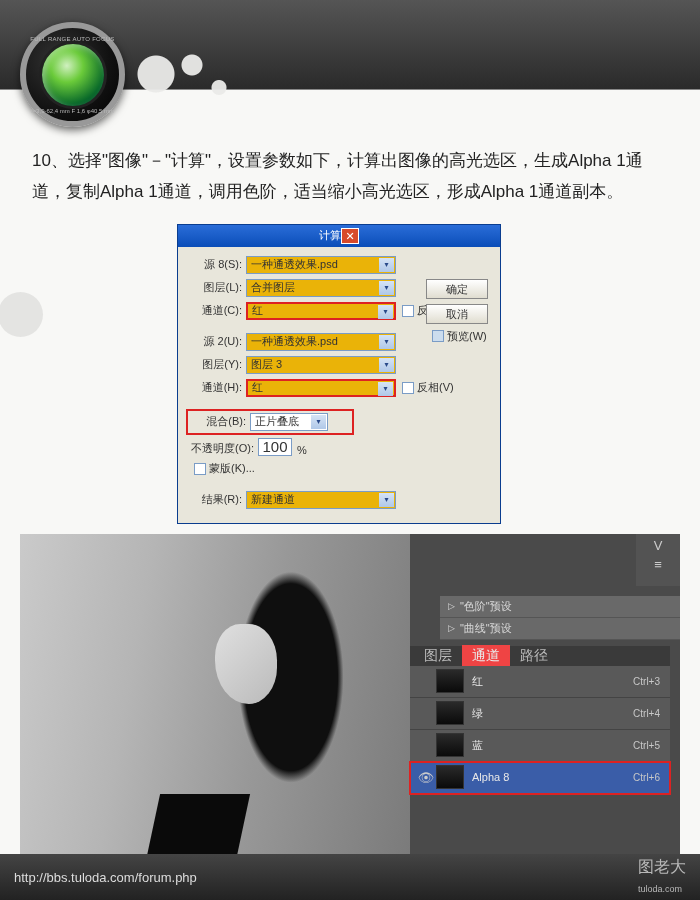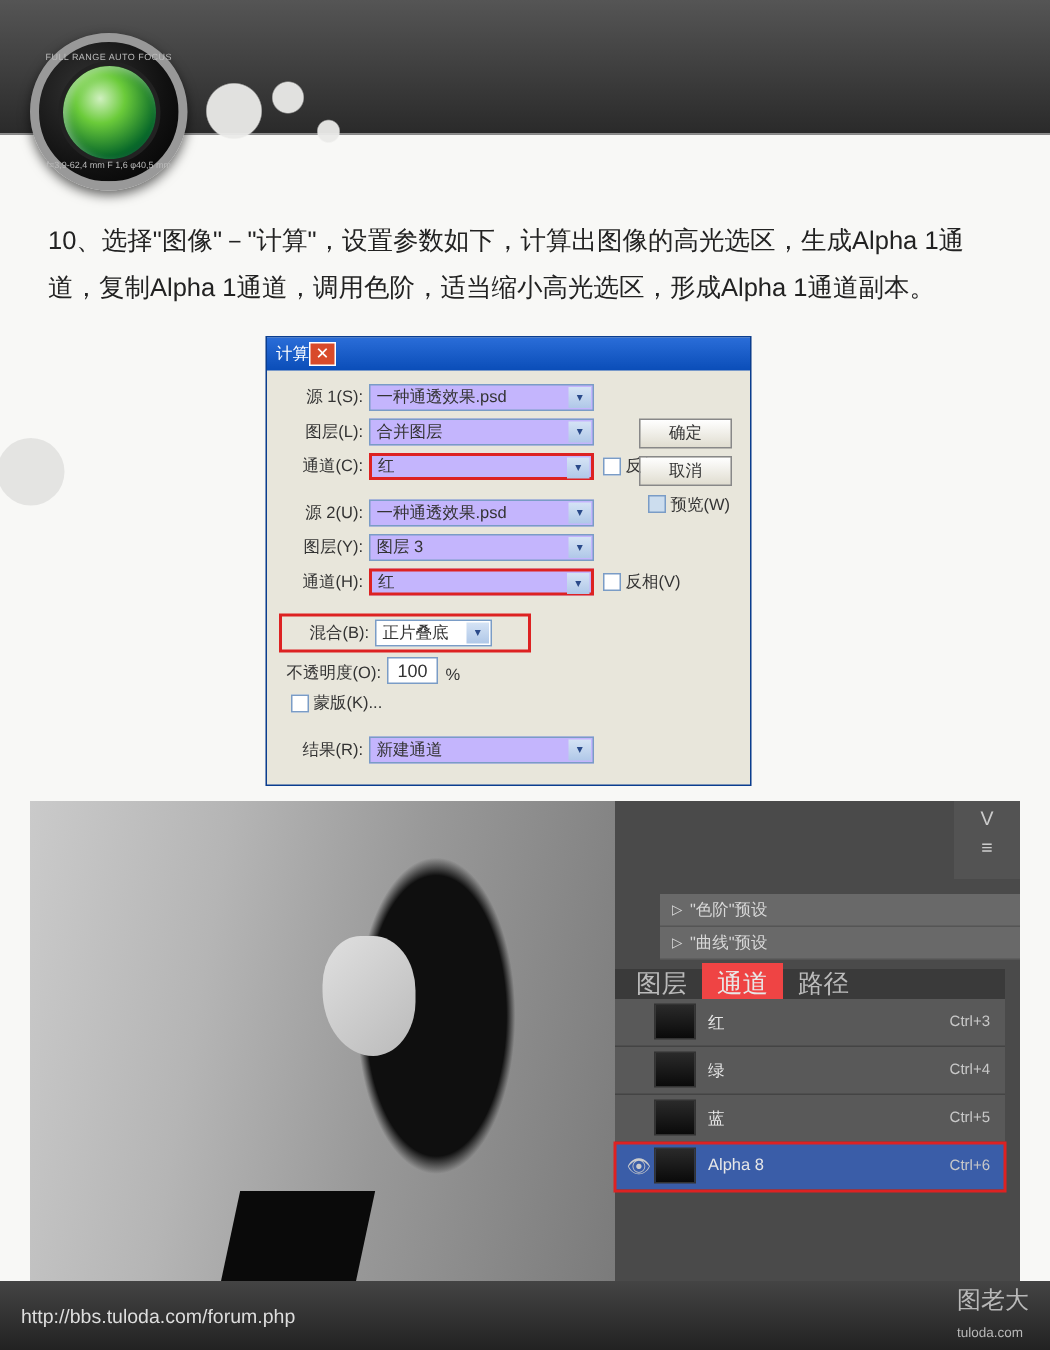--- a/index.html
+++ b/index.html
@@ -7,51 +7,51 @@
 .header{height:90px;background:linear-gradient(180deg,#555 0%,#2a2a2a 100%);position:relative;border-bottom:1px solid #888}
 .lens{position:absolute;left:20px;top:22px;width:105px;height:105px;border-radius:50%;background:radial-gradient(circle at 35% 35%,#333 0%,#111 60%,#000 100%);border:6px solid #999;z-index:5;box-shadow:0 3px 8px rgba(0,0,0,0.6)}
 .lens-inner{position:absolute;left:50%;top:50%;transform:translate(-50%,-50%);width:68px;height:68px;border-radius:50%;background:radial-gradient(circle at 40% 35%,#d0f0c0 0%,#6bcb3a 30%,#0a6a2a 70%,#033 100%);border:3px solid #222;box-shadow:inset 3px 3px 6px rgba(255,255,255,0.4)}
 .lens-text{position:absolute;top:8px;left:0;right:0;text-align:center;font-size:6px;color:#bbb;letter-spacing:0.3px}
 .lens-text2{position:absolute;bottom:7px;left:0;right:0;text-align:center;font-size:6px;color:#bbb}
 .splatter{position:absolute;left:120px;top:38px;width:180px;height:90px;background:radial-gradient(circle at 20% 40%,#ebebe9 0%,#ebebe9 18px,transparent 19px),radial-gradient(circle at 40% 30%,#ebebe9 0%,#ebebe9 10px,transparent 11px),radial-gradient(circle at 55% 55%,#ebebe9 0%,#ebebe9 7px,transparent 8px);opacity:0.95;z-index:4}
 .content{padding:55px 32px 0 32px;position:relative;z-index:3}
 .tutorial-text{font-size:17px;line-height:1.85;color:#222;margin-bottom:16px}
 .dialog-wrap{margin-left:145px;width:324px}
 .dialog{background:#e8e6db;border:1px solid #0a3d8f;font-size:11px;color:#333}
-.titlebar{background:linear-gradient(180deg,#2a6dd8 0%,#0a4db8 100%);color:#fff;padding:3px 6px;display:flex;justify-content:flex-start;align-items:center}
+.titlebar{background:linear-gradient(180deg,#2a6dd8 0%,#0a4db8 100%);color:#fff;padding:3px 20px;display:flex;justify-content:center;align-items:center}
 .titlebar-close{width:18px;height:16px;background:#d84a2a;color:#fff;text-align:center;line-height:15px;border:1px solid #fff;font-size:11px}
 .dlg-body{padding:8px 8px 10px}
 .row{display:flex;align-items:center;margin-bottom:3px;height:20px}
 .row-label{width:60px;text-align:right;padding-right:4px;font-size:11px}
-.row-select{flex:0 0 150px;height:18px;background:#c4b5fd;border:1px solid #7a9cc6;display:flex;align-items:center;padding:0 4px;position:relative;font-size:11px}
+.row-select{flex:0 0 150px;height:18px;background:#eab308;border:1px solid #7a9cc6;display:flex;align-items:center;padding:0 4px;position:relative;font-size:11px}
 .row-select.wide{flex:0 0 150px}
 .dd-arrow{position:absolute;right:1px;top:1px;width:15px;height:14px;background:linear-gradient(180deg,#d5e3f5,#b0c8e8);display:flex;align-items:center;justify-content:center;font-size:8px;color:#2a4a8a}
 .red-box{border:2px solid #d22}
 .checkbox-wrap{display:flex;align-items:center;margin-left:6px;font-size:11px}
 .cb{width:12px;height:12px;border:1px solid #7a9cc6;background:#fff;margin-right:3px}
 .btn{width:62px;height:20px;background:linear-gradient(180deg,#fff,#e0ddd0);border:1px solid #888;text-align:center;line-height:18px;font-size:11px;margin-bottom:5px}
 .btn-col{position:absolute;right:12px;top:32px}
 .sect-gap{height:8px}
 .blend-row{display:flex;align-items:center;margin-bottom:3px}
 .blend-sel{width:78px;height:18px;background:#fff;border:1px solid #7a9cc6;padding:0 4px;position:relative;display:flex;align-items:center;font-size:11px}
 .opacity-row{display:flex;align-items:flex-end;margin-bottom:3px}
-.op-input{width:34px;height:18px;background:#fff;border:1px solid #7a9cc6;text-align:center;line-height:16px;font-size:12px}
+.op-input{width:34px;height:18px;background:#fff;border:1px solid #7a9cc6;text-align:center;line-height:16px;font-size:15px}
 .img-area{margin-top:10px;width:660px;height:350px;margin-left:20px;background:#aaa;position:relative;overflow:hidden}
 .photo{position:absolute;left:0;top:0;width:390px;height:350px;background:linear-gradient(100deg,#cacaca 0%,#b5b5b5 30%,#989898 60%,#7a7a7a 100%)}
 .hair{position:absolute;left:170px;top:-8px;width:210px;height:360px;background:radial-gradient(ellipse 85px 170px at 48% 42%,#0f0f0f 0%,#0f0f0f 55%,transparent 62%)}
 .face{position:absolute;left:195px;top:90px;width:62px;height:80px;background:linear-gradient(135deg,#e0e0e0,#bababa);border-radius:45% 50% 50% 60%}
 .strap{position:absolute;left:130px;top:260px;width:90px;height:95px;background:#0a0a0a;transform:skewX(-12deg)}
 .right-panel{position:absolute;right:0;top:0;width:270px;height:350px;background:#4a4a4a}
 .side-tool{position:absolute;right:0;top:0;width:44px;height:52px;background:#535353;display:flex;flex-direction:column;align-items:center;gap:3px;padding-top:4px}
 .side-icon{width:20px;height:16px;color:#ccc;font-size:13px;text-align:center}
 .presets{position:absolute;right:0;top:62px;width:240px}
 .preset-row{background:#696969;color:#d8d8d8;font-size:11px;padding:3px 8px;border-bottom:1px solid #555;display:flex;align-items:center}
 .preset-tri{margin-right:5px;font-size:9px}
 .panel-tabs{position:absolute;left:0;top:112px;width:260px;height:20px;background:#3a3a3a;display:flex;align-items:center;padding-left:4px}
-.tab{font-size:17px;color:#bbb;padding:2px 10px}
+.tab{font-size:14px;color:#bbb;padding:2px 10px}
 .tab.active{background:#ef4444;color:#e8e8e8}
 .ch-item{display:flex;align-items:center;height:32px;background:#595959;border-bottom:1px solid #444;padding:0 6px}
 .ch-item.hl{background:#3a5da8}
 .ch-eye{width:20px;text-align:center;color:#ccc;font-size:13px}
 .ch-thumb{width:28px;height:24px;background:linear-gradient(180deg,#2a2a2a,#0a0a0a);margin-right:8px;border:1px solid #333}
 .ch-name{flex:1;font-size:11px;color:#e8e8e8}
 .ch-shortcut{font-size:10px;color:#c8c8c8;padding-right:4px}
 .ch-item.redbox{outline:2px solid #d22;outline-offset:-1px}
 .ch-list{position:absolute;left:0;top:132px;width:260px}
 .footer{position:absolute;bottom:0;left:0;right:0;height:46px;background:linear-gradient(180deg,#444 0%,#222 100%);display:flex;align-items:center;padding:0 14px;color:#ddd;font-size:13px}
@@ -87,21 +87,21 @@
 <div class="btn-col">
 <div class="btn">确定</div>
 <div class="btn">取消</div>
 <div class="checkbox-wrap" style="margin-top:4px">
 <div class="cb" style="background:#cde"></div>
 <span>预览(W)</span>
 </div>
 </div>
 
 <div class="row">
-<span class="row-label">源 1(S):</span>
+<span class="row-label">源 8(S):</span>
 <div class="row-select wide">
               <span>一种通透效果.psd</span>
               <div class="dd-arrow">▾</div>
             </div>
 </div>
 <div class="row">
 <span class="row-label">图层(L):</span>
 <div class="row-select wide">
               <span>合并图层</span>
               <div class="dd-arrow">▾</div>

